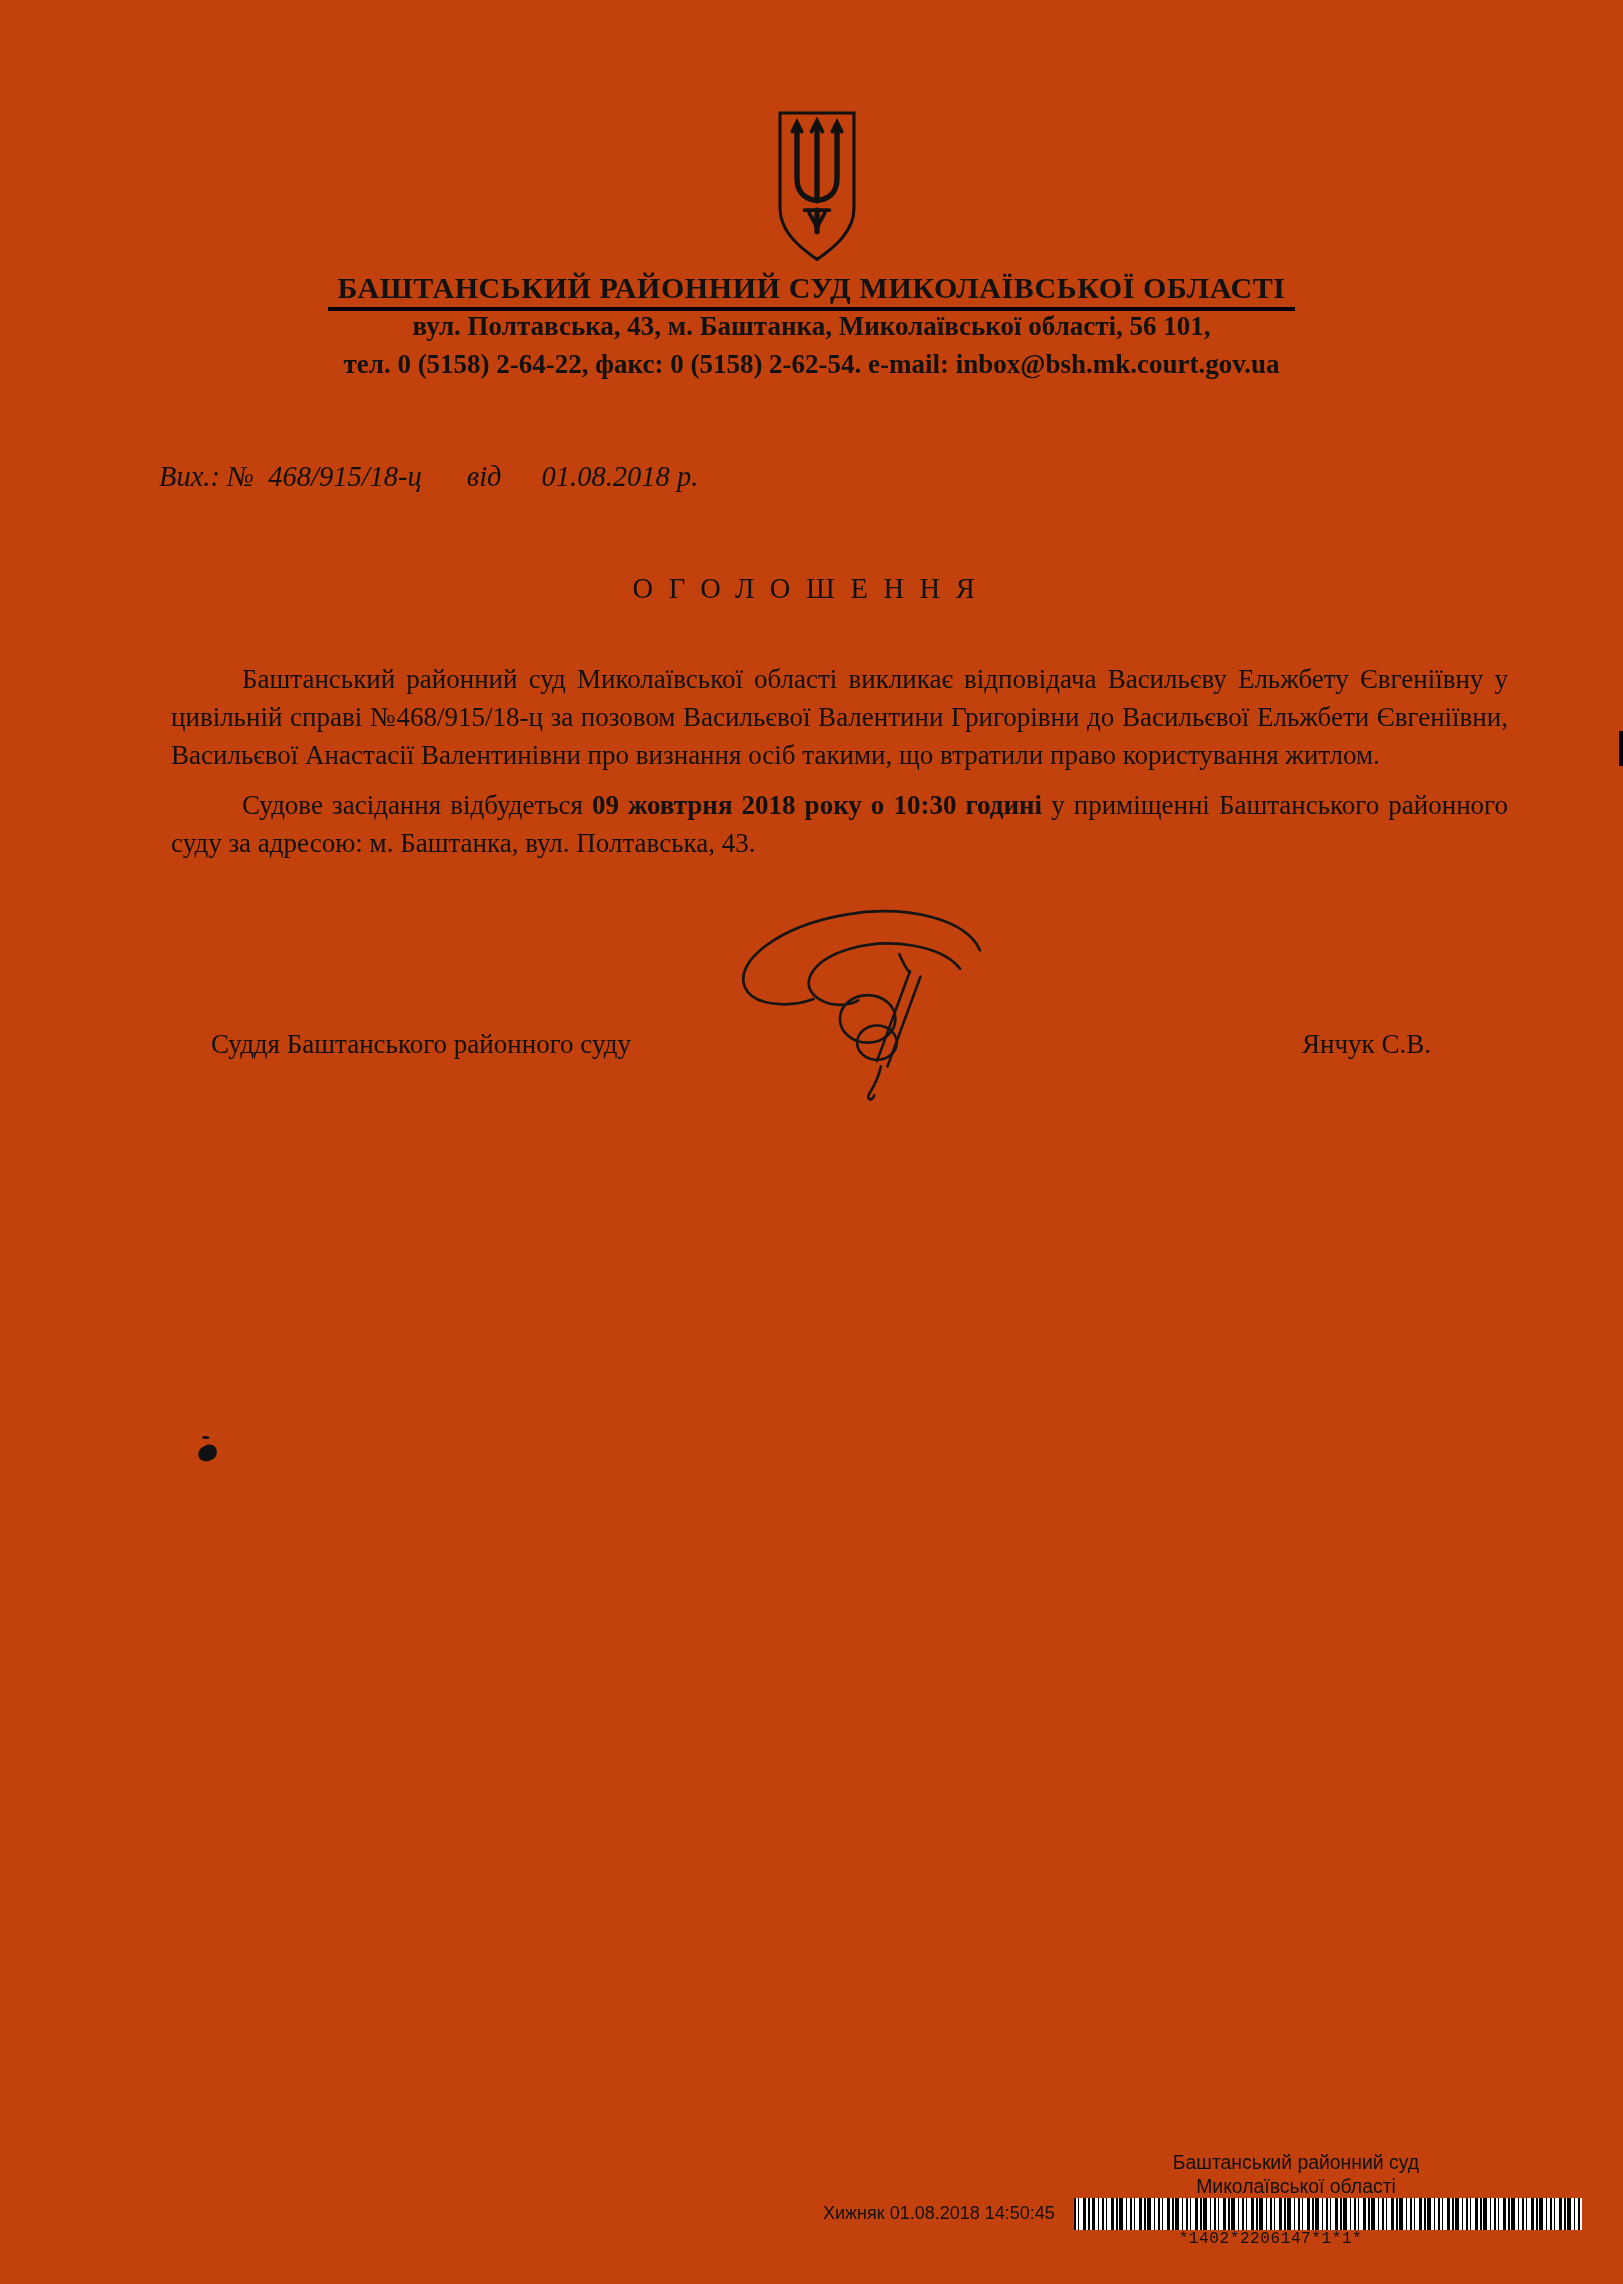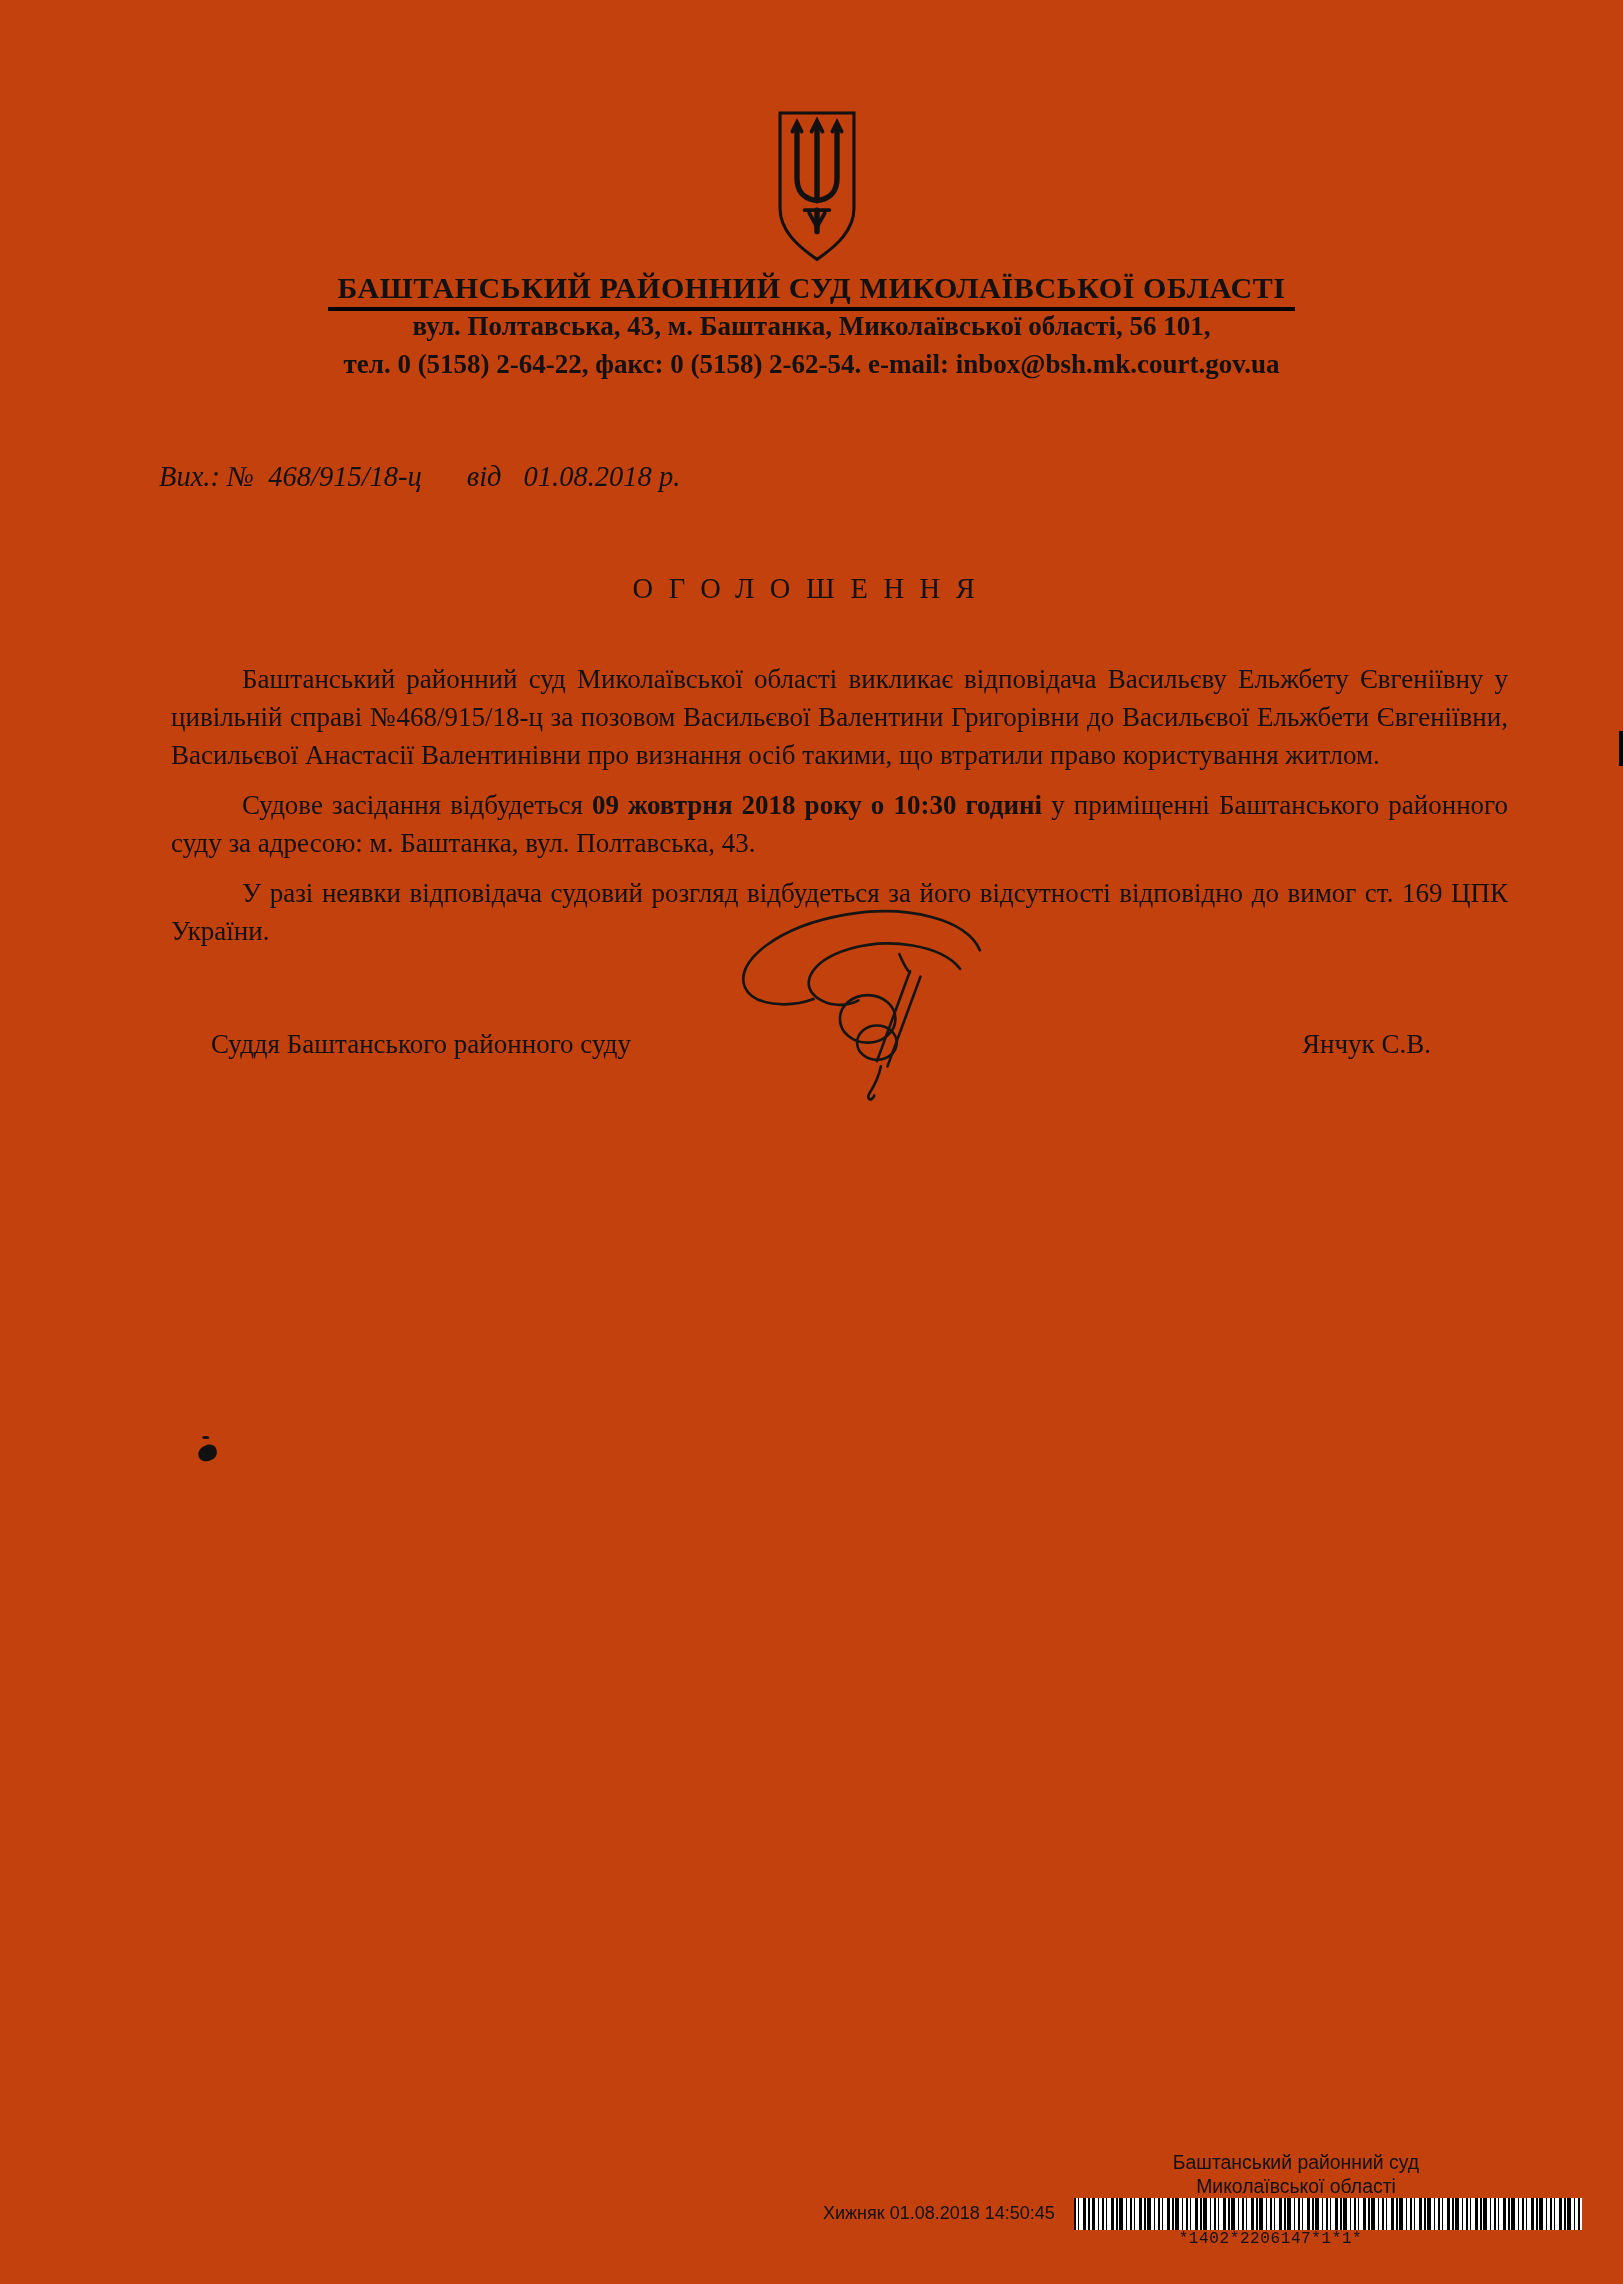--- a/index.html
+++ b/index.html
@@ -55,21 +55,21 @@
   .ref-line {
     position: absolute;
     left: 159px;
     top: 461px;
     font-size: 28.5px;
     font-style: italic;
     white-space: nowrap;
   }
   .ref-line .num  { margin-left: 14.3px; }
   .ref-line .prep { margin-left: 45px; }
-  .ref-line .date { margin-left: 22px; font-family: Liberation Serif, serif; }
+  .ref-line .date { margin-left: 40px; font-family: Liberation Serif, serif; }
 
   
   .doc-title {
     position: absolute;
     left: 0; right: 0;
     top: 573px;
     text-align: center;
     font-size: 28.5px;
     letter-spacing: 15.6px;
   }
@@ -215,21 +215,20 @@
 
   <div class="ref-line">
     <span class="lbl">Вих.: №</span><span class="num">468/915/18-ц</span><span class="prep">від</span><span class="date">01.08.2018 р.</span>
   </div>
 
   <div class="doc-title">ОГОЛОШЕННЯ</div>
 
   <div class="body-text">
     <p>Баштанський районний суд Миколаївської області викликає відповідача Васильєву Ельжбету Євгеніївну у цивільній справі №468/915/18-ц за позовом Васильєвої Валентини Григорівни до Васильєвої Ельжбети Євгеніївни, Васильєвої Анастасії Валентинівни про визнання осіб такими, що втратили право користування житлом.</p>
     <p><span>Судове засідання відбудеться </span><b>09 жовтрня 2018 року о 10:30 годині</b><span> у приміщенні Баштанського районного суду за адресою: м. Баштанка, вул. Полтавська, 43.</span></p>
-    <p>У разі неявки відповідача судовий розгляд відбудеться за його відсутності відповідно до вимог ст. 169 ЦПК України.</p>
   </div>
 
   <svg class="signature-svg" viewBox="0 0 430 300" xmlns="http://www.w3.org/2000/svg">
     <g fill="none" stroke="#151515" stroke-width="4" stroke-linecap="round">
       <path d="M408 64 C 388 18 300 -6 205 10 C 105 27 35 80 52 120 C 64 148 118 152 156 138"></path>
       <path d="M378 92 C 350 56 270 44 210 62 C 150 80 130 120 168 140 C 186 150 210 148 224 140"></path>
       <ellipse cx="238" cy="168" rx="42" ry="36"></ellipse>
       <ellipse cx="252" cy="204" rx="30" ry="26"></ellipse>
       <path d="M286 70 C 292 84 296 92 302 98"></path>
       <path d="M302 96 L 252 232"></path>

